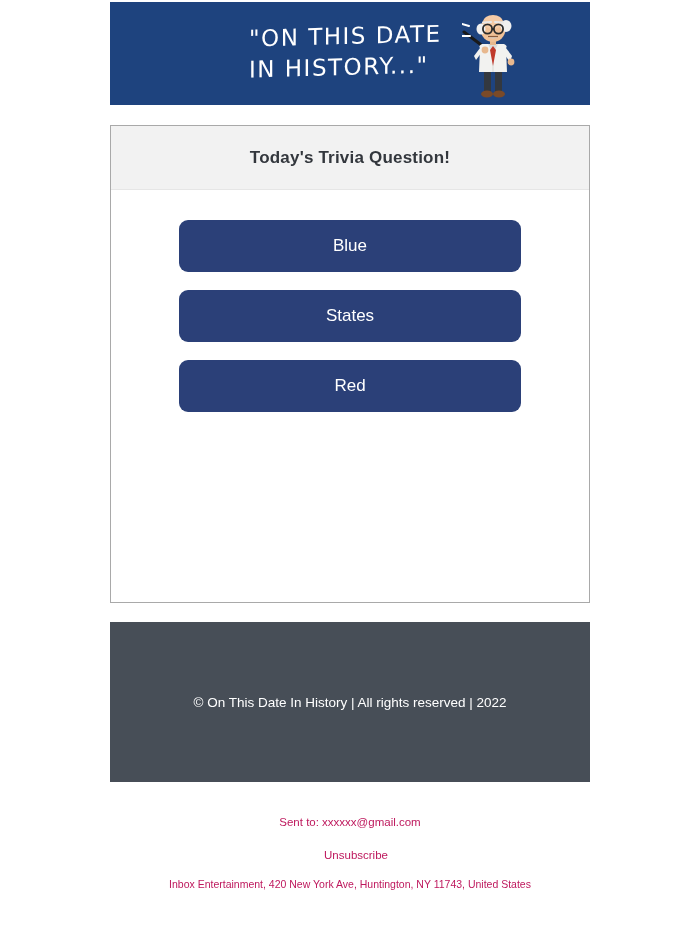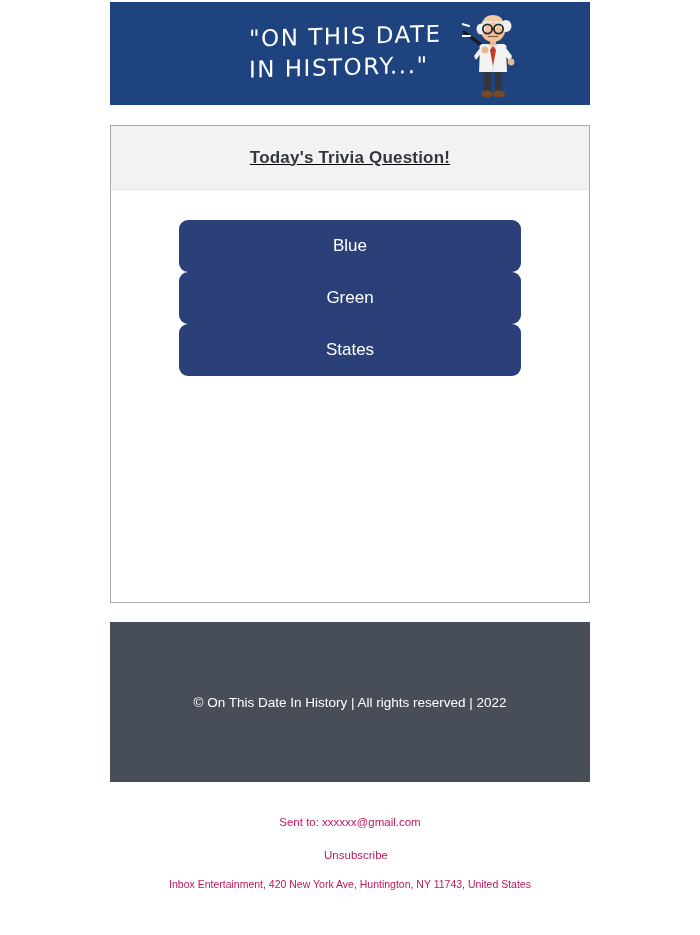--- a/index.html
+++ b/index.html
@@ -68,21 +68,20 @@
     background: #ffffff;
     border: 1px solid #a9a9a9;
   }
   .card-header {
     height: 64px;
     background: #f2f2f2;
     border-bottom: 1px solid #e6e6e6;
     display: flex;
     align-items: center;
     justify-content: center;
-    text-decoration: underline;
   }
   .card-header-title {
     font-size: 17px;
     font-weight: bold;
     color: #33373d;
     letter-spacing: 0.2px;
   }
   .card-body {
     padding: 30px 22px 0 22px;
   }
@@ -92,20 +91,21 @@
     font-weight: bold;
     line-height: 36px;
     text-align: center;
     padding: 0 18px;
     margin-bottom: 22px;
   }
 
   .answers {
     display: flex;
     flex-direction: column;
+    gap: 18px;
     padding: 0 46px;
   }
   .answer-btn {
     display: block;
     width: 100%;
     height: 52px;
     background: #2b4078;
     color: #ffffff;
     border: none;
     border-radius: 9px;
@@ -221,22 +221,22 @@
 
   <div class="card">
     <div class="card-header">
       <div class="card-header-title">Today's Trivia Question!</div>
     </div>
 
     <div class="card-body">
 
       <div class="answers">
         <button class="answer-btn">Blue</button>
-        <button class="answer-btn">Green</button>
         <button class="answer-btn">States</button>
+        <button class="answer-btn">Red</button>
       </div>
     </div>
   </div>
 
   <div class="footer-bar">
     <div class="footer-copy">© On This Date In History | All rights reserved | 2022</div>
   </div>
 
   <div class="legal">
     <div class="legal-sent">Sent to: xxxxxx@gmail.com</div>

